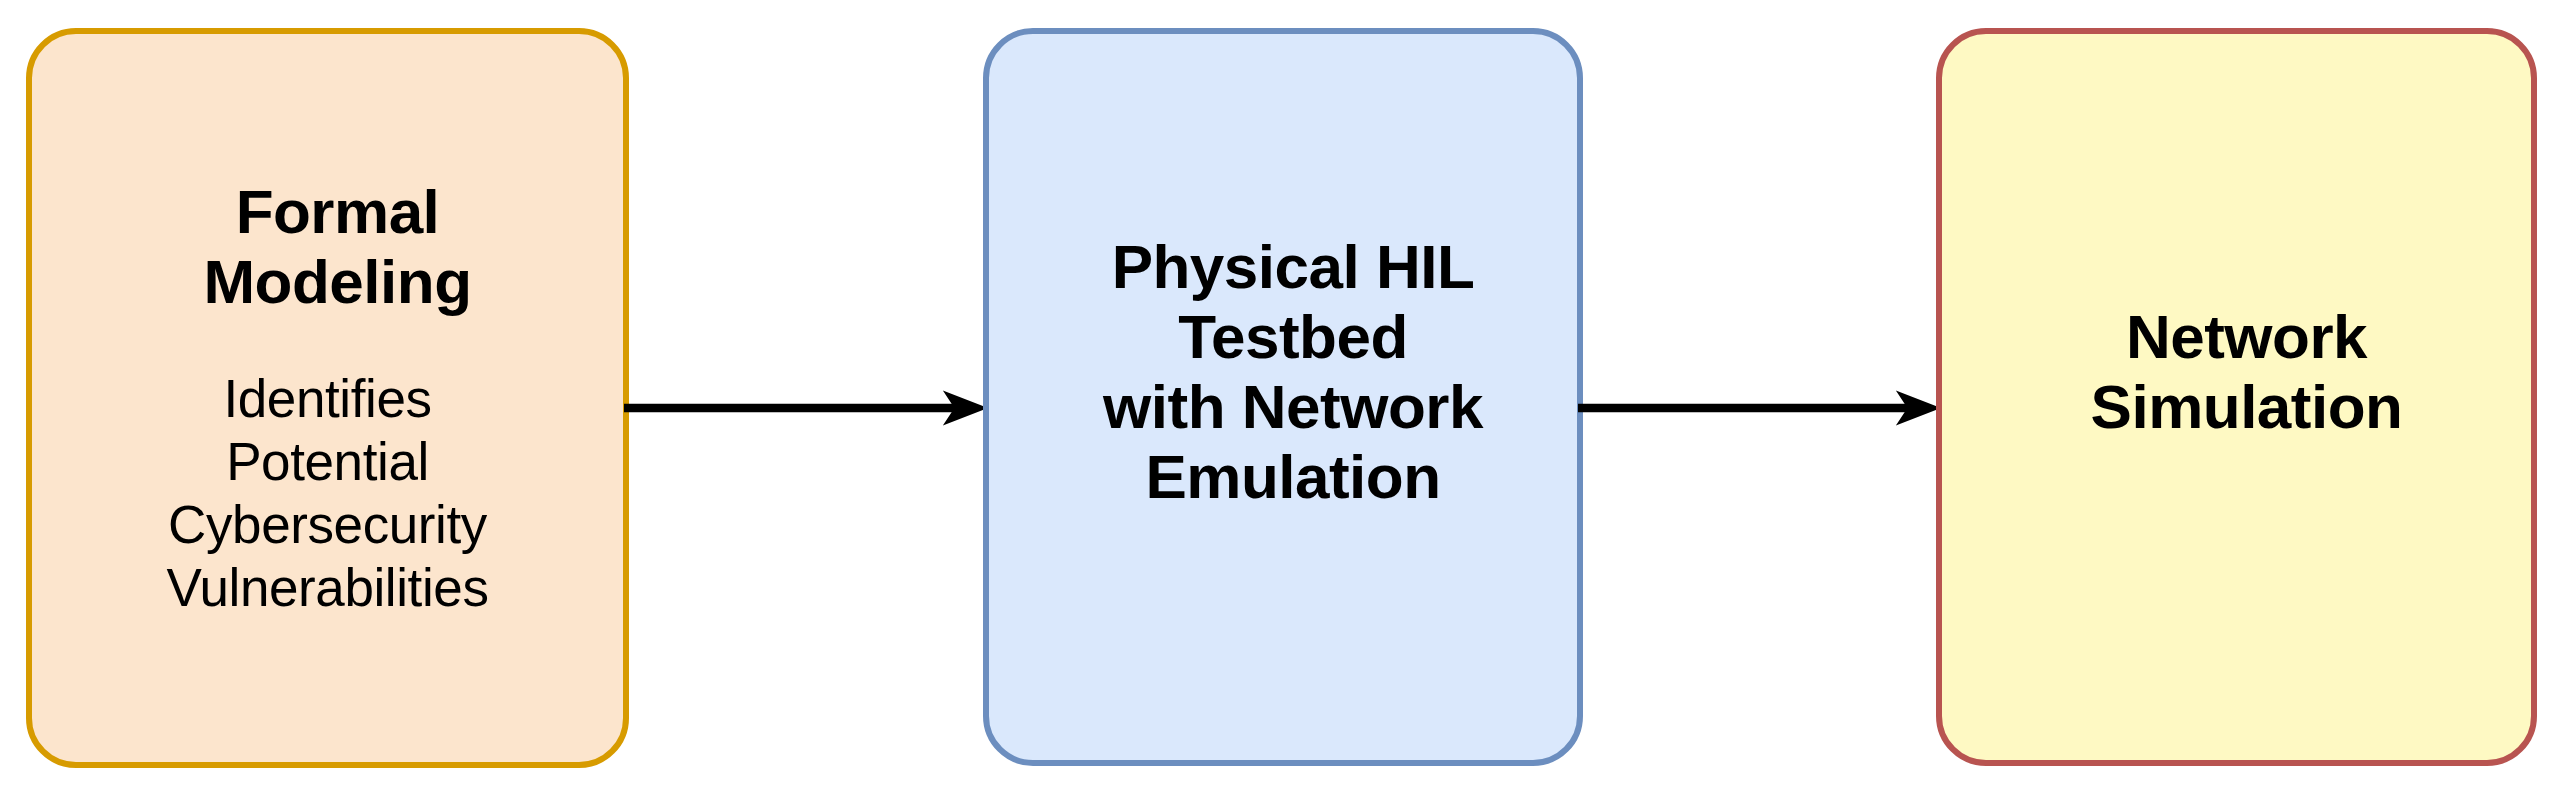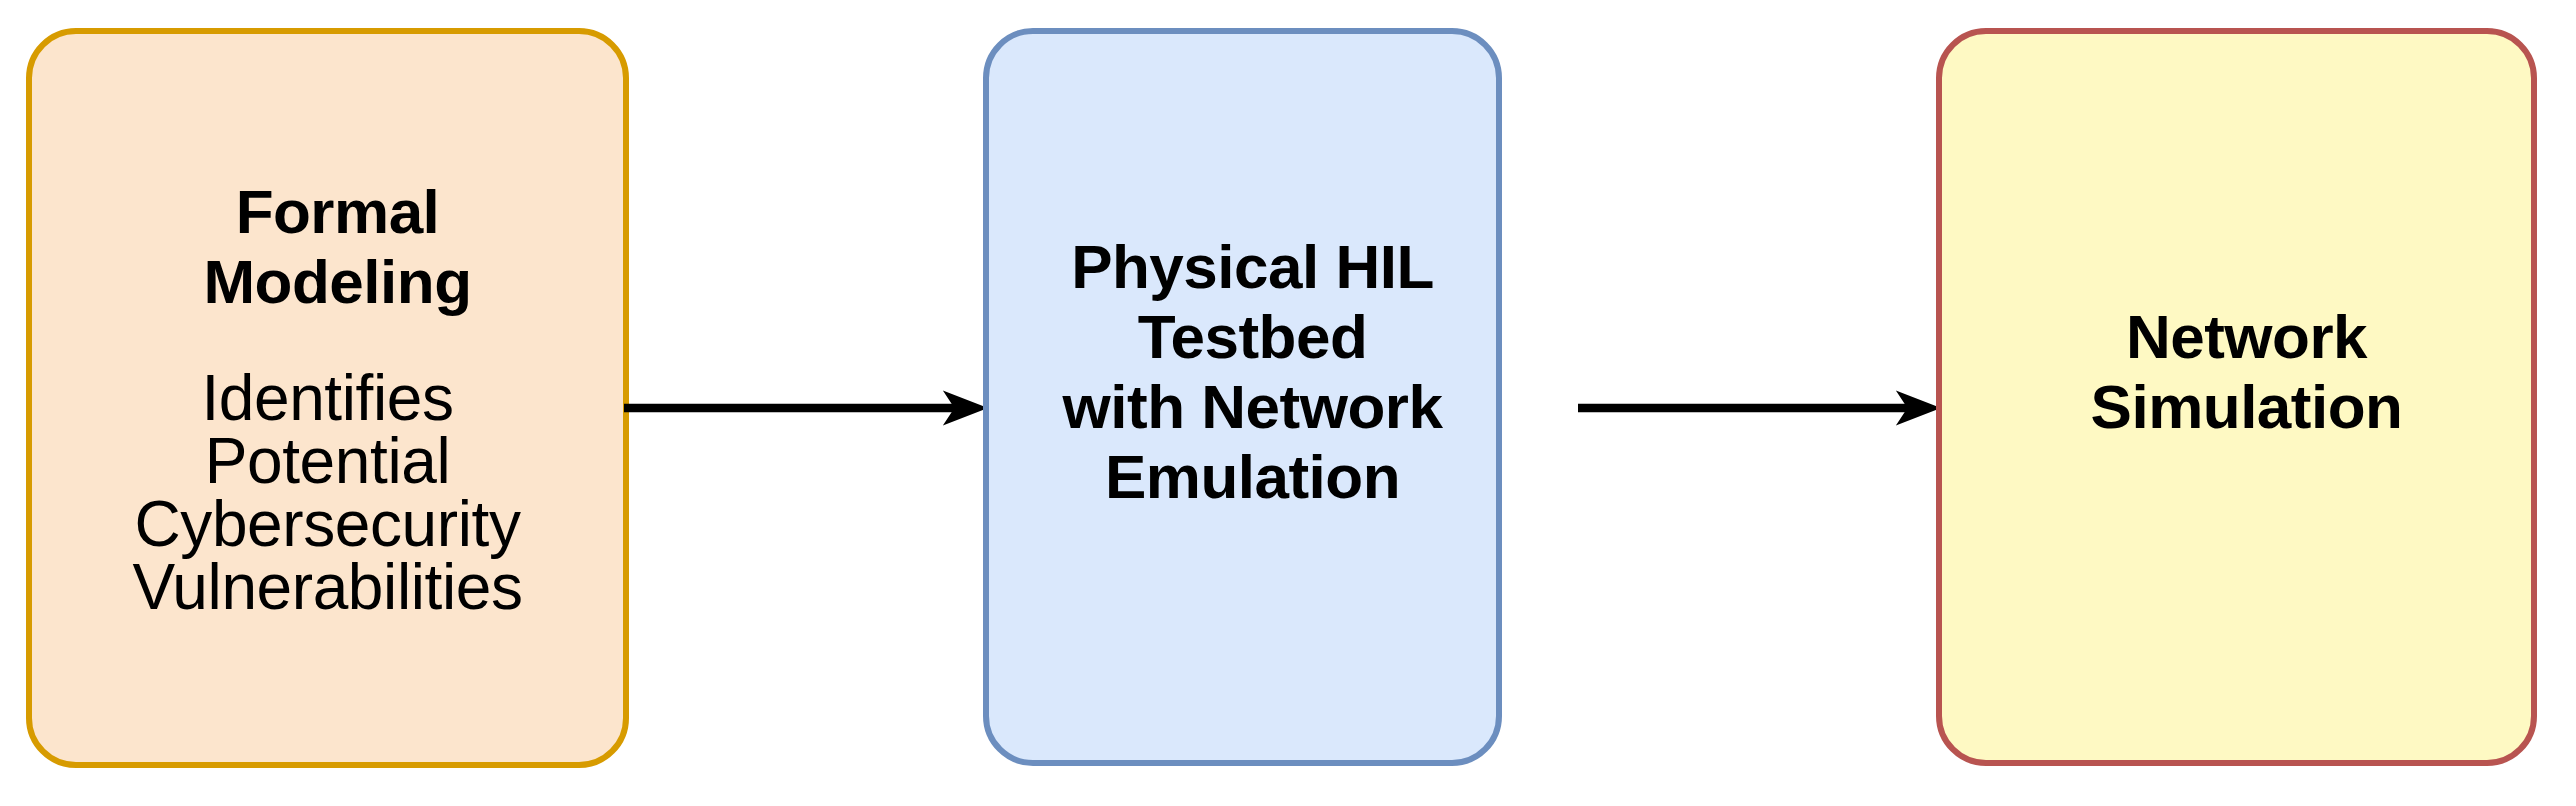--- a/index.html
+++ b/index.html
@@ -43,40 +43,40 @@
     white-space: pre-line;
     margin-left: 20px;
   }
 
   .box-gap {
     height: 50px;
     flex: 0 0 auto;
   }
 
   .box-body {
-    font-size: 64px;
+    font-size: 53px;
     font-weight: normal;
     line-height: 63px;
     letter-spacing: -0.4px;
     white-space: pre-line;
   }
 
   
   #box-formal-modeling {
     left: 26px;
     top: 28px;
     width: 603px;
     height: 740px;
     background: #FCE5CD;
     border-color: #D79B00;
   }
   #box-hil-testbed {
     left: 983px;
     top: 28px;
-    width: 519px;
+    width: 600px;
     height: 738px;
     background: #DAE8FC;
     border-color: #6C8EBF;
   }
   #box-network-simulation {
     left: 1936px;
     top: 28px;
     width: 601px;
     height: 738px;
     background: #fef9c3;

